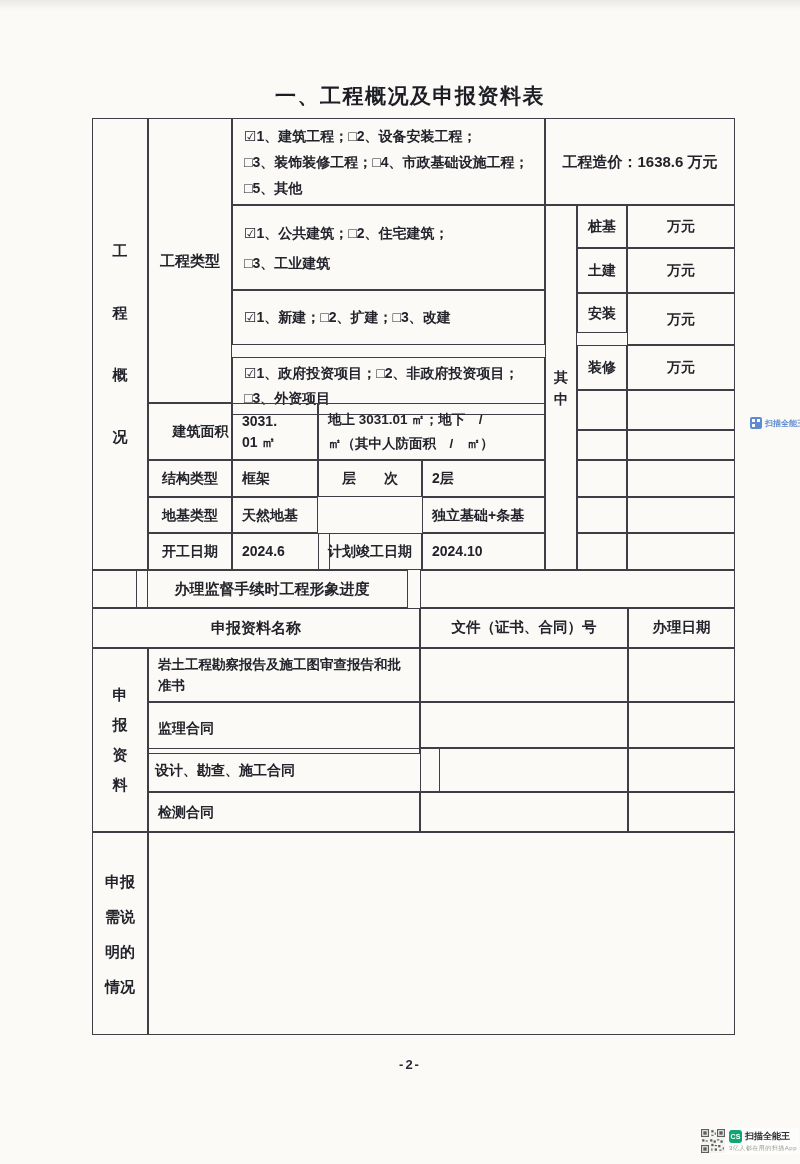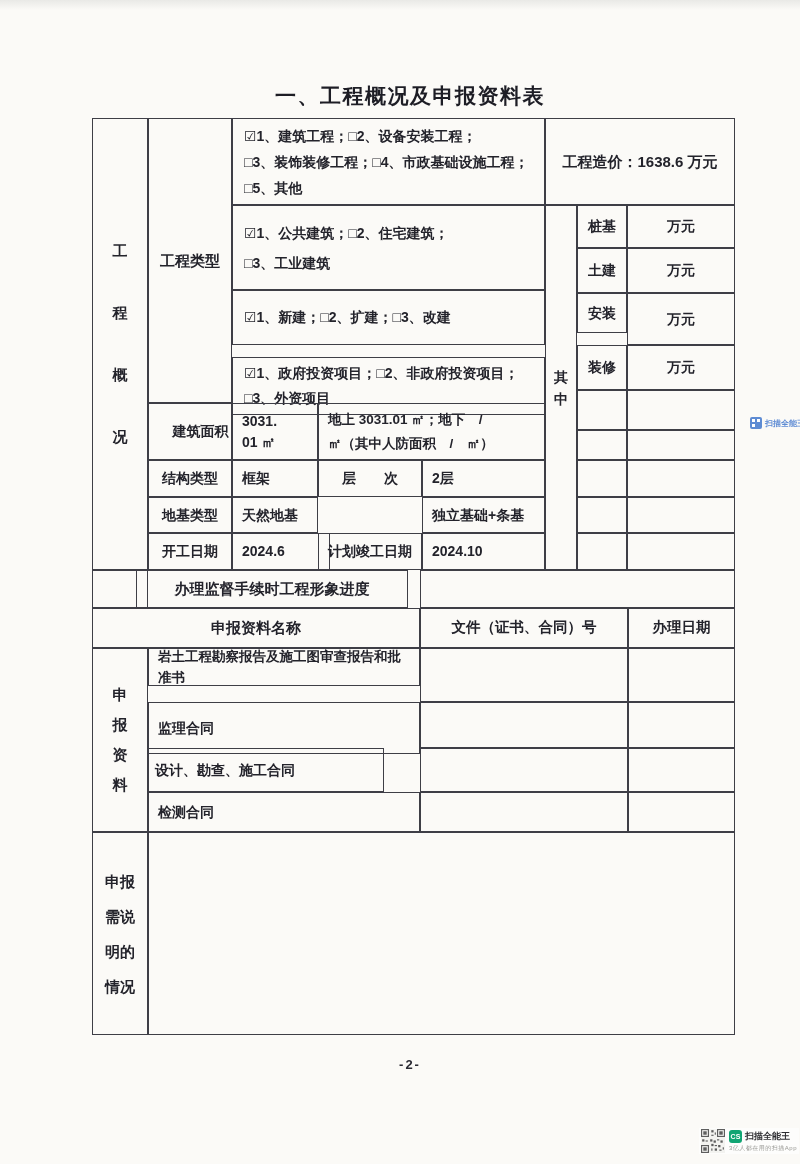--- a/index.html
+++ b/index.html
@@ -139,29 +139,29 @@
     <div class="c center" style="left:226px;top:415px;width:104px;height:37px;">计划竣工日期</div>
     <div class="c left" style="left:330px;top:415px;width:123px;height:37px;">2024.10</div>
 
     <div class="c center" style="left:44px;top:452px;width:272px;height:38px;font-size:15px;">办理监督手续时工程形象进度</div>
     <div class="c" style="left:328px;top:452px;width:315px;height:38px;"></div>
 
     <div class="c center" style="left:0;top:490px;width:328px;height:40px;font-size:15px;">申报资料名称</div>
     <div class="c center" style="left:328px;top:490px;width:208px;height:40px;font-size:14.5px;">文件（证书、合同）号</div>
     <div class="c center" style="left:536px;top:490px;width:107px;height:40px;font-size:14.5px;">办理日期</div>
 
-    <div class="c left" style="left:56px;top:530px;width:272px;height:38px;line-height:21px;font-size:13.5px;">岩土工程勘察报告及施工图审查报告和批准书</div>
+    <div class="c left" style="left:56px;top:530px;width:272px;height:54px;line-height:21px;font-size:13.5px;">岩土工程勘察报告及施工图审查报告和批准书</div>
     <div class="c" style="left:328px;top:530px;width:208px;height:54px;"></div>
     <div class="c" style="left:536px;top:530px;width:107px;height:54px;"></div>
 
     <div class="c left" style="left:56px;top:584px;width:272px;height:52px;">监理合同</div>
     <div class="c" style="left:328px;top:584px;width:208px;height:46px;"></div>
     <div class="c" style="left:536px;top:584px;width:107px;height:46px;"></div>
 
-    <div class="c left" style="left:56px;top:630px;width:236px;height:44px;padding-left:6px;">设计、勘查、施工合同</div>
+    <div class="c left" style="left:56px;top:630px;width:292px;height:44px;padding-left:6px;">设计、勘查、施工合同</div>
     <div class="c" style="left:328px;top:630px;width:208px;height:44px;"></div>
     <div class="c" style="left:536px;top:630px;width:107px;height:44px;"></div>
 
     <div class="c left" style="left:56px;top:674px;width:272px;height:40px;">检测合同</div>
     <div class="c" style="left:328px;top:674px;width:208px;height:40px;"></div>
     <div class="c" style="left:536px;top:674px;width:107px;height:40px;"></div>
 
     <div class="c" style="left:56px;top:714px;width:587px;height:203px;"></div>
 
   </div>

